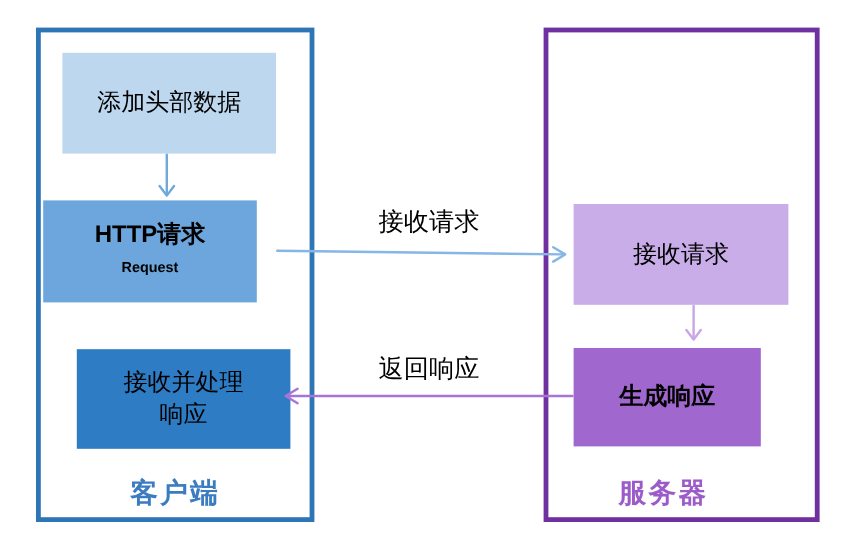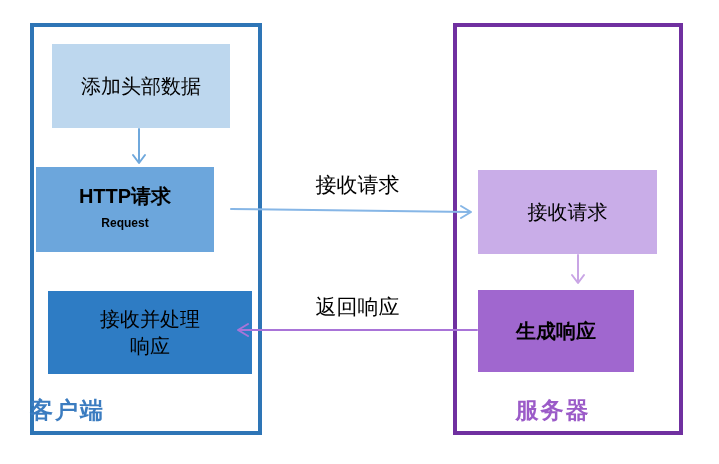--- a/index.html
+++ b/index.html
@@ -9,34 +9,34 @@
   }
   .container{position:absolute;top:23px;height:412px;background:transparent;box-sizing:border-box;}
   .container.client{left:30px;width:232px;border:4px solid var(--client_border);}
   .container.server{left:453px;width:230px;border:4px solid var(--server_border);}
   .box{
     position:absolute;display:flex;flex-direction:column;align-items:center;justify-content:center;
     text-align:center;font-size:20px;line-height:27px;color:#000;
   }
   .box-add{left:52px;top:44px;width:178px;height:84px;background:var(--box_add_bg);}
   .box-request{left:36px;top:167px;width:178px;height:85px;background:var(--box_request_bg);font-weight:bold;}
-  .box-process{left:48px;top:291px;width:204px;height:83px;background:var(--box_process_bg);}
+  .box-process{left:64px;top:291px;width:178px;height:83px;background:var(--box_process_bg);}
   .box-receive{left:478px;top:170px;width:179px;height:84px;background:var(--box_receive_bg);}
   .box-response{left:478px;top:290px;width:156px;height:82px;background:var(--box_response_bg);font-weight:bold;}
   .sub-en{font-size:12px;font-weight:bold;}
   .flow-label{
     position:absolute;left:262px;width:191px;text-align:center;
     font-size:21px;color:#000;
   }
   .flow-label.send{top:171px;}
   .flow-label.return{top:293px;}
   .zone-label{
     position:absolute;font-size:23px;font-weight:bold;letter-spacing:2px;
   }
-  .zone-label.client{left:30px;width:232px;top:395px;text-align:left;color:var(--client_label_color);}
+  .zone-label.client{left:30px;width:232px;top:395px;text-align:center;color:var(--client_label_color);}
   .zone-label.server{left:453px;width:200px;top:395px;text-align:center;color:var(--server_label_color);}
   svg.arrows{position:absolute;left:0;top:0;width:719px;height:464px;pointer-events:none;}
   svg.arrows g{fill:none;stroke-width:2px;stroke-linecap:round;stroke-linejoin:round;}
   g.arrow-blue-v{stroke:var(--arrow_blue_v);}
   g.arrow-blue-h{stroke:var(--arrow_blue_h);}
   g.arrow-purple-v{stroke:var(--arrow_purple_v);}
   g.arrow-purple-h{stroke:var(--arrow_purple_h);}
 </style>
 </head>
 <body>

